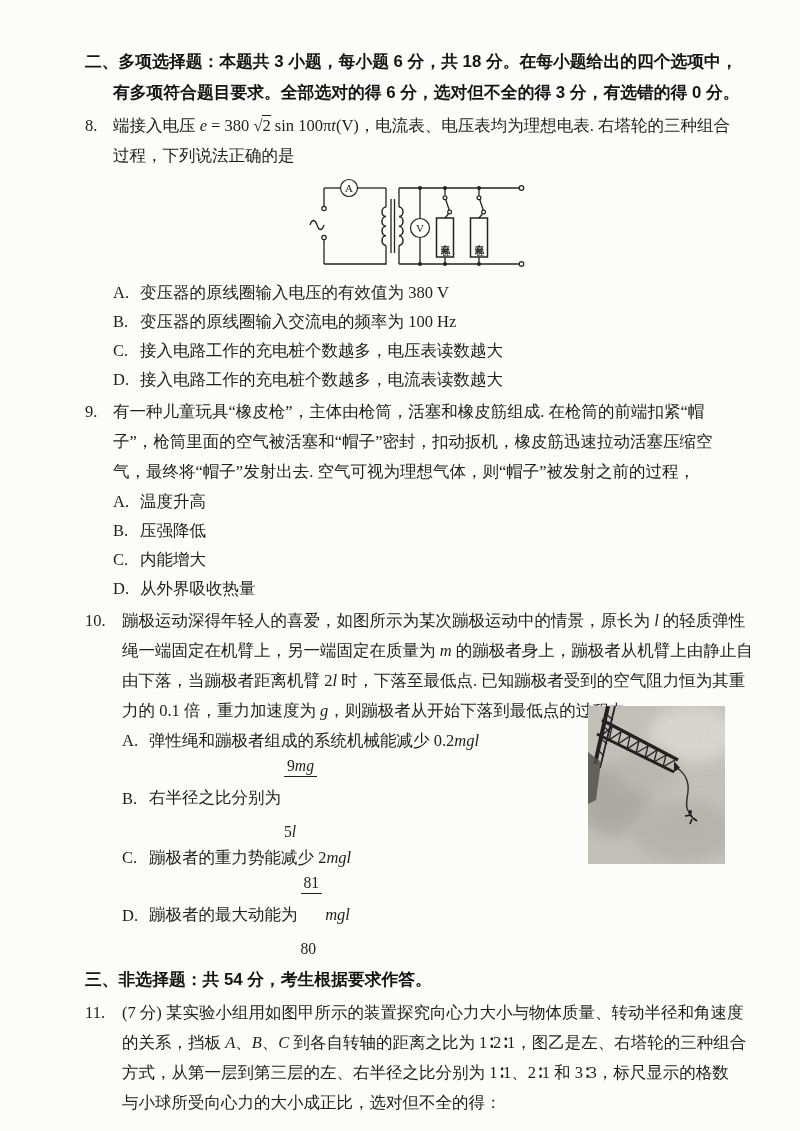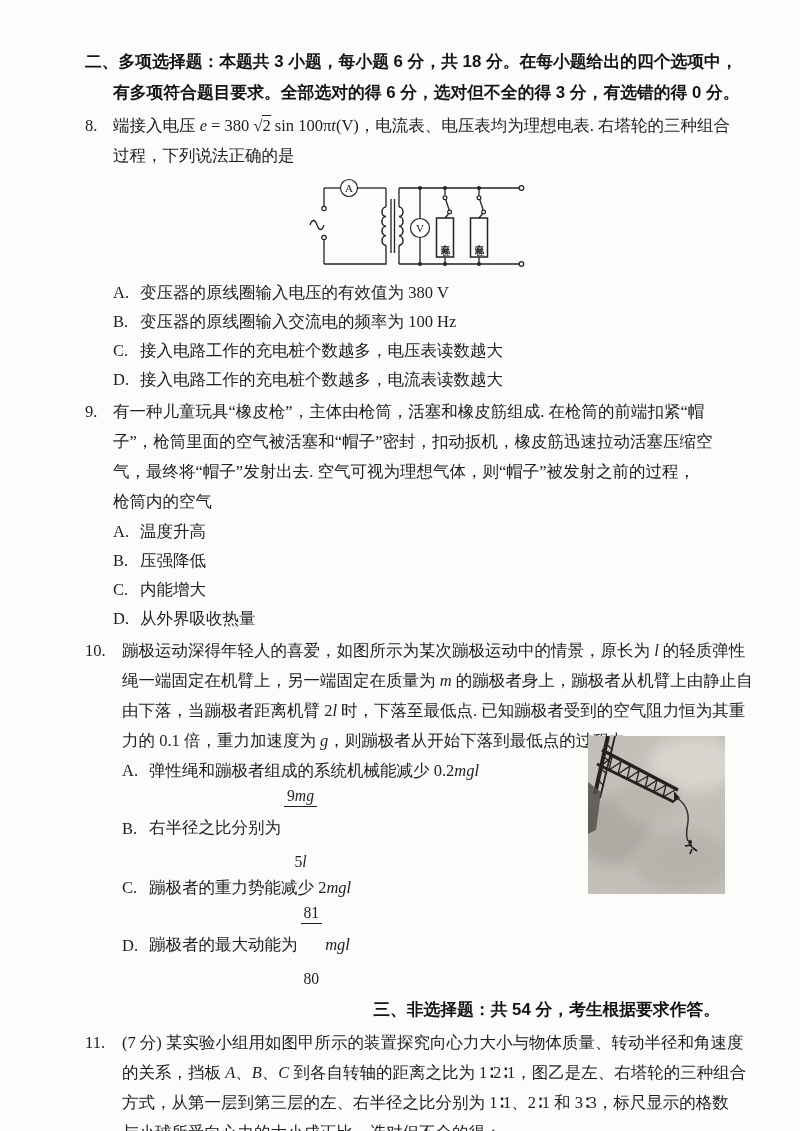--- a/index.html
+++ b/index.html
@@ -11,21 +11,21 @@
   .sec-head .indent{display:block;padding-left:28px;}
   .tline{line-height:30px;white-space:nowrap;}
   .question{position:relative;margin-top:3px;}
   .q-pad1{padding-left:28px;}
   .q-pad2{padding-left:37px;}
   .q-num{position:absolute;left:0;top:0;line-height:30px;}
   .opt{display:flex;line-height:28px;margin:1px 0;white-space:nowrap;align-items:center;}
   .opt-label{width:27px;flex:0 0 27px;}
   .mi{font-style:italic;}
   .ov{border-top:1.4px solid #1e1e1e;padding-top:0px;}
-  .frac{display:inline-block;vertical-align:middle;text-align:center;line-height:1.08;
+  .frac{display:inline-block;vertical-align:middle;text-align:left;line-height:1.08;
         font-size:0.95em;margin:2px 3px;}
   .fnum{display:block;border-bottom:1.3px solid #1e1e1e;padding:0 3px 1px 3px;}
   .fden{display:block;padding-top:1px;margin-top:46px;}
   
   .fig-circuit{position:relative;width:218px;height:100px;margin:3px 0 5px 195px;}
   .fig-circuit svg{position:absolute;left:0;top:0;}
   .fig-label{position:absolute;transform:translate(-50%,-50%);font-size:11px;color:#1c1c1c;
              font-family:"Liberation Serif",serif;}
   .pile-label{position:absolute;width:17px;height:39px;display:flex;align-items:center;justify-content:center;
               writing-mode:vertical-rl;text-orientation:upright;font-size:9.5px;letter-spacing:1px;color:#1c1c1c;}
@@ -137,21 +137,20 @@
       <span class="opt-label">D.</span>
       <span class="opt-text"><span>接入电路工作的充电桩个数越多，电流表读数越大</span></span>
     </div>
   </div>
 
   <div class="question q-pad1">
     <span class="q-num">9.</span>
     <div class="tline"><span>有一种儿童玩具“橡皮枪”，主体由枪筒，活塞和橡皮筋组成. 在枪筒的前端扣紧“帽</span></div>
     <div class="tline"><span>子”，枪筒里面的空气被活塞和“帽子”密封，扣动扳机，橡皮筋迅速拉动活塞压缩空</span></div>
     <div class="tline"><span>气，最终将“帽子”发射出去. 空气可视为理想气体，则“帽子”被发射之前的过程，</span></div>
-    <div class="tline"><span>枪筒内的空气</span></div>
     <div class="opt">
       <span class="opt-label">A.</span>
       <span class="opt-text"><span>温度升高</span></span>
     </div>
     <div class="opt">
       <span class="opt-label">B.</span>
       <span class="opt-text"><span>压强降低</span></span>
     </div>
     <div class="opt">
       <span class="opt-label">C.</span>
@@ -217,21 +216,21 @@
         <g stroke="#1c1b1a" stroke-width="1.6" fill="#1c1b1a">
           <circle cx="102" cy="106" r="2" stroke="none"></circle>
           <path d="M101,108 L105,112" fill="none"></path>
           <path d="M97,110 L104,109" fill="none"></path>
           <path d="M105,112 L109,115 M104,113 L102,118" fill="none"></path>
         </g>
       </svg>
     </div>
   </div>
 
-  <div class="sec-head" style="margin-top:4px;text-align:right;">三、非选择题：共 54 分，考生根据要求作答。</div>
+  <div class="sec-head" style="margin-top:4px;">三、非选择题：共 54 分，考生根据要求作答。</div>
 
   <div class="question q-pad2">
     <span class="q-num">11.</span>
     <div class="tline"><span>(7 分) 某实验小组用如图甲所示的装置探究向心力大小与物体质量、转动半径和角速度</span></div>
     <div class="tline"><span>的关系，挡板 </span><span class="mi">A</span><span>、</span><span class="mi">B</span><span>、</span><span class="mi">C</span><span> 到各自转轴的距离之比为 1∶2∶1，图乙是左、右塔轮的三种组合</span></div>
     <div class="tline"><span>方式，从第一层到第三层的左、右半径之比分别为 1∶1、2∶1 和 3∶3，标尺显示的格数</span></div>
     <div class="tline"><span>与小球所受向心力的大小成正比，选对但不全的得：</span></div>
   </div>
 
 

